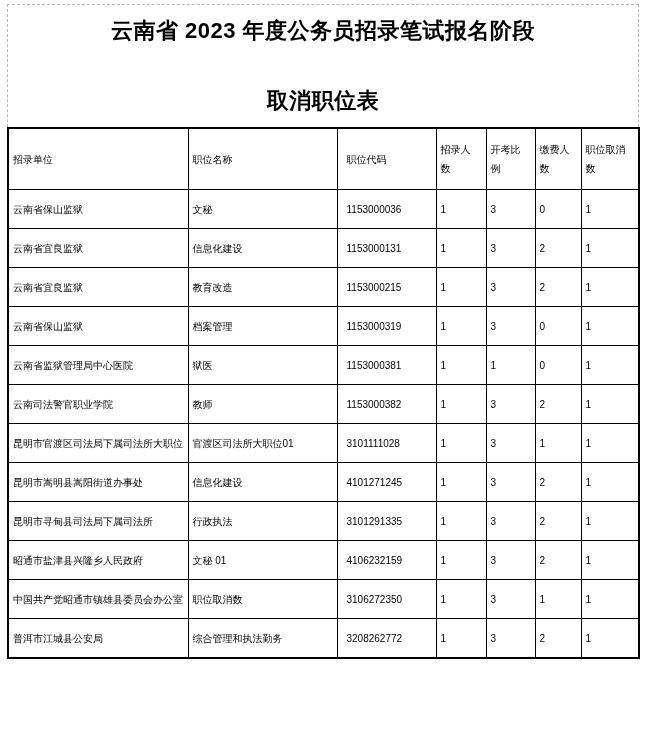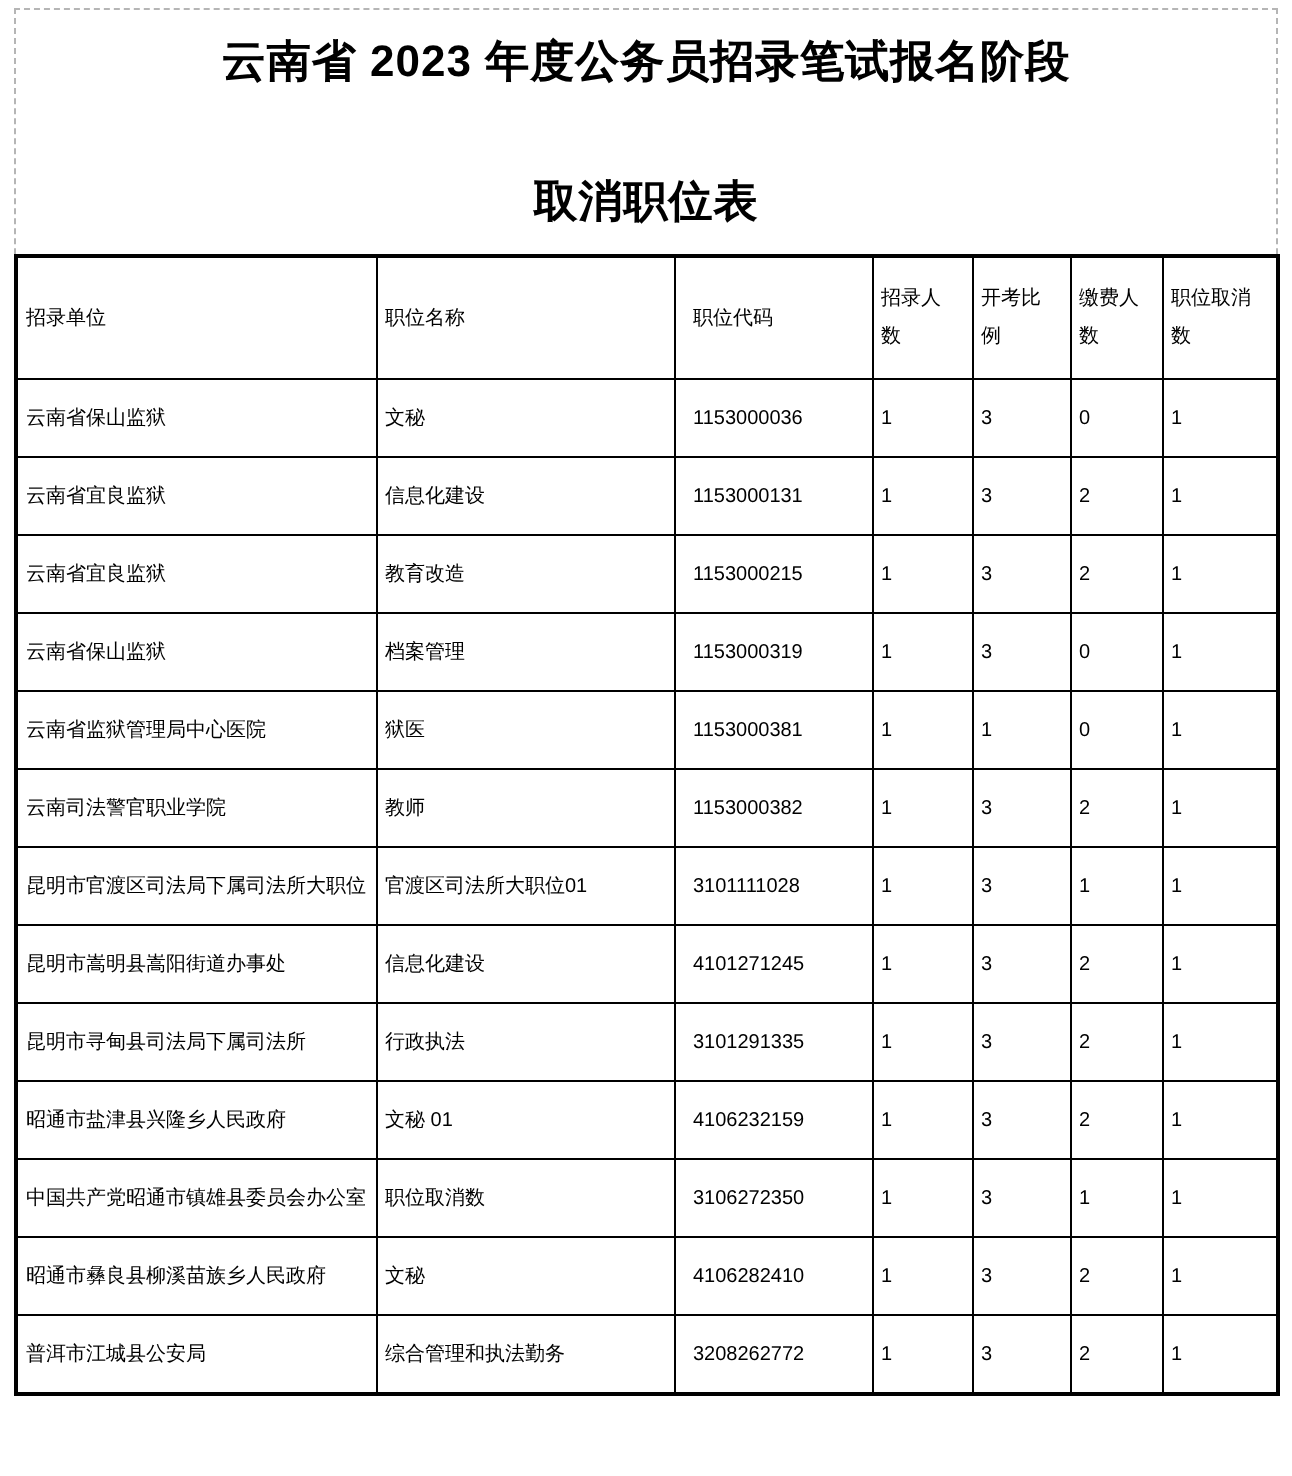--- a/index.html
+++ b/index.html
@@ -193,29 +193,20 @@
           <tr>
             <td class="c0">中国共产党昭通市镇雄县委员会办公室</td>
             <td class="c1">职位取消数</td>
             <td class="c2">3106272350</td>
             <td class="c3">1</td>
             <td class="c4">3</td>
             <td class="c5">1</td>
             <td class="c6">1</td>
           </tr>
           <tr>
-            <td class="c0">昭通市彝良县柳溪苗族乡人民政府</td>
-            <td class="c1">文秘</td>
-            <td class="c2">4106282410</td>
-            <td class="c3">1</td>
-            <td class="c4">3</td>
-            <td class="c5">2</td>
-            <td class="c6">1</td>
-          </tr>
-          <tr>
             <td class="c0">普洱市江城县公安局</td>
             <td class="c1">综合管理和执法勤务</td>
             <td class="c2">3208262772</td>
             <td class="c3">1</td>
             <td class="c4">3</td>
             <td class="c5">2</td>
             <td class="c6">1</td>
           </tr>
         </tbody>
     </table>

